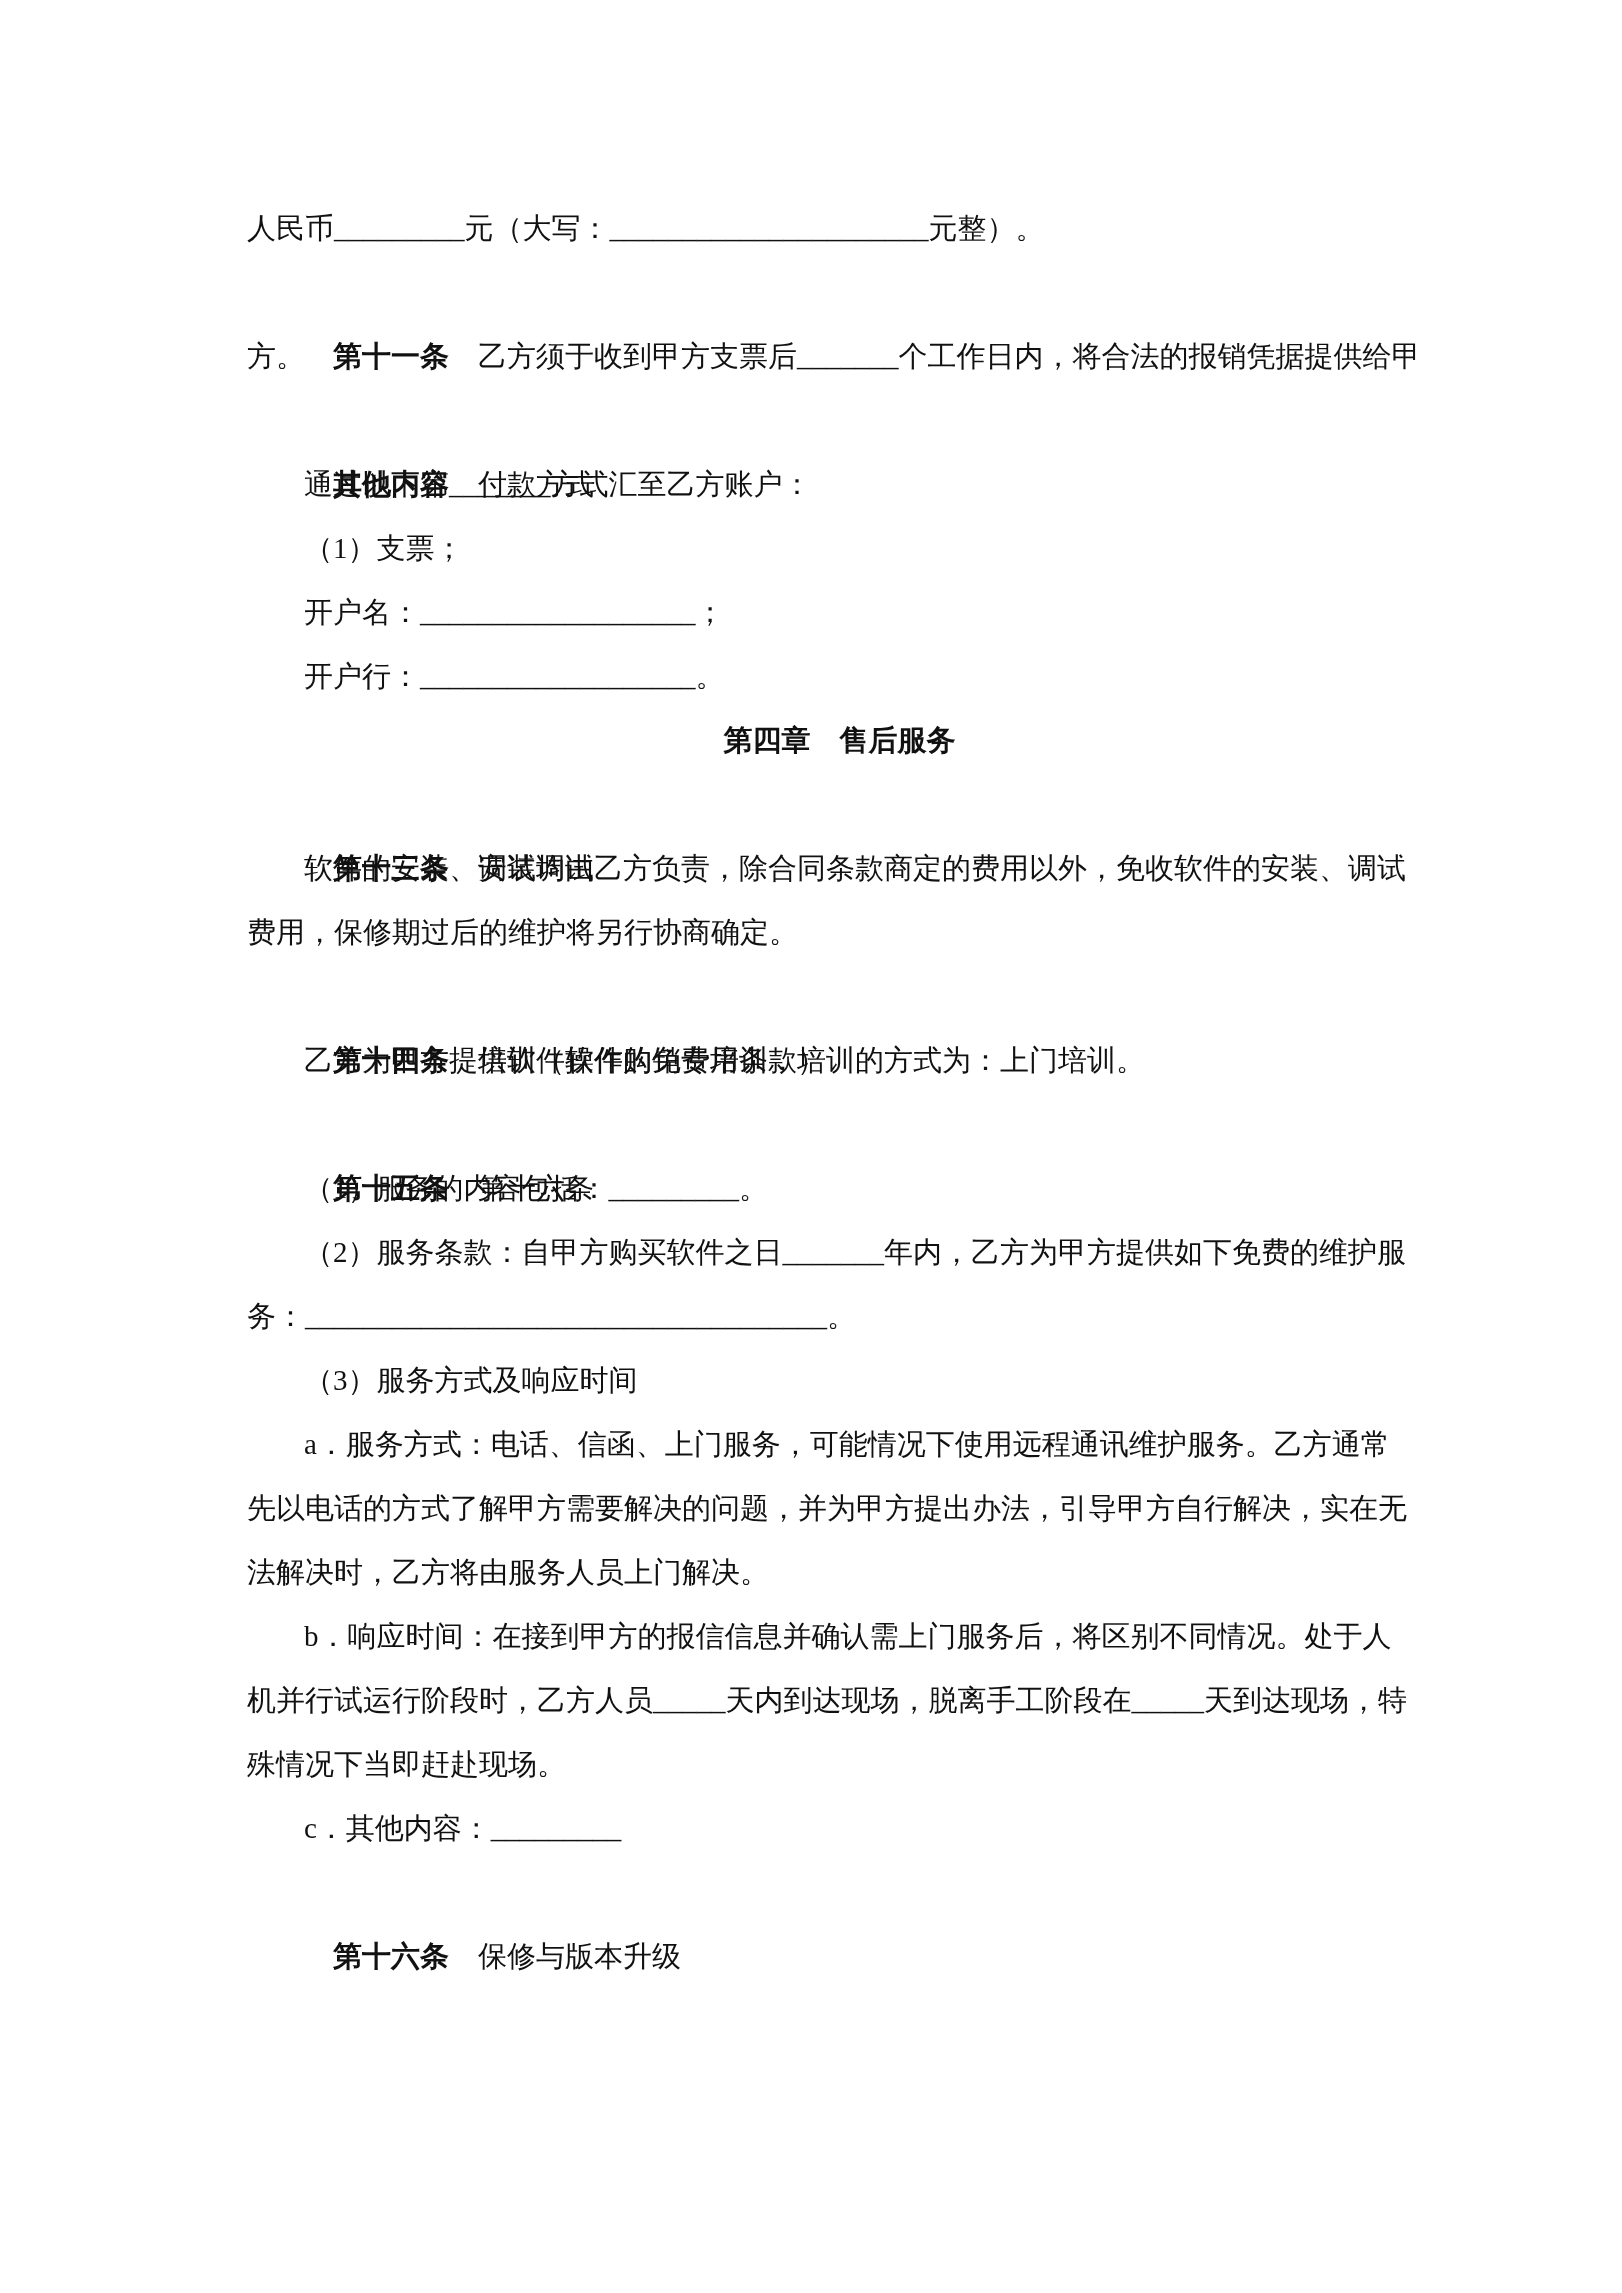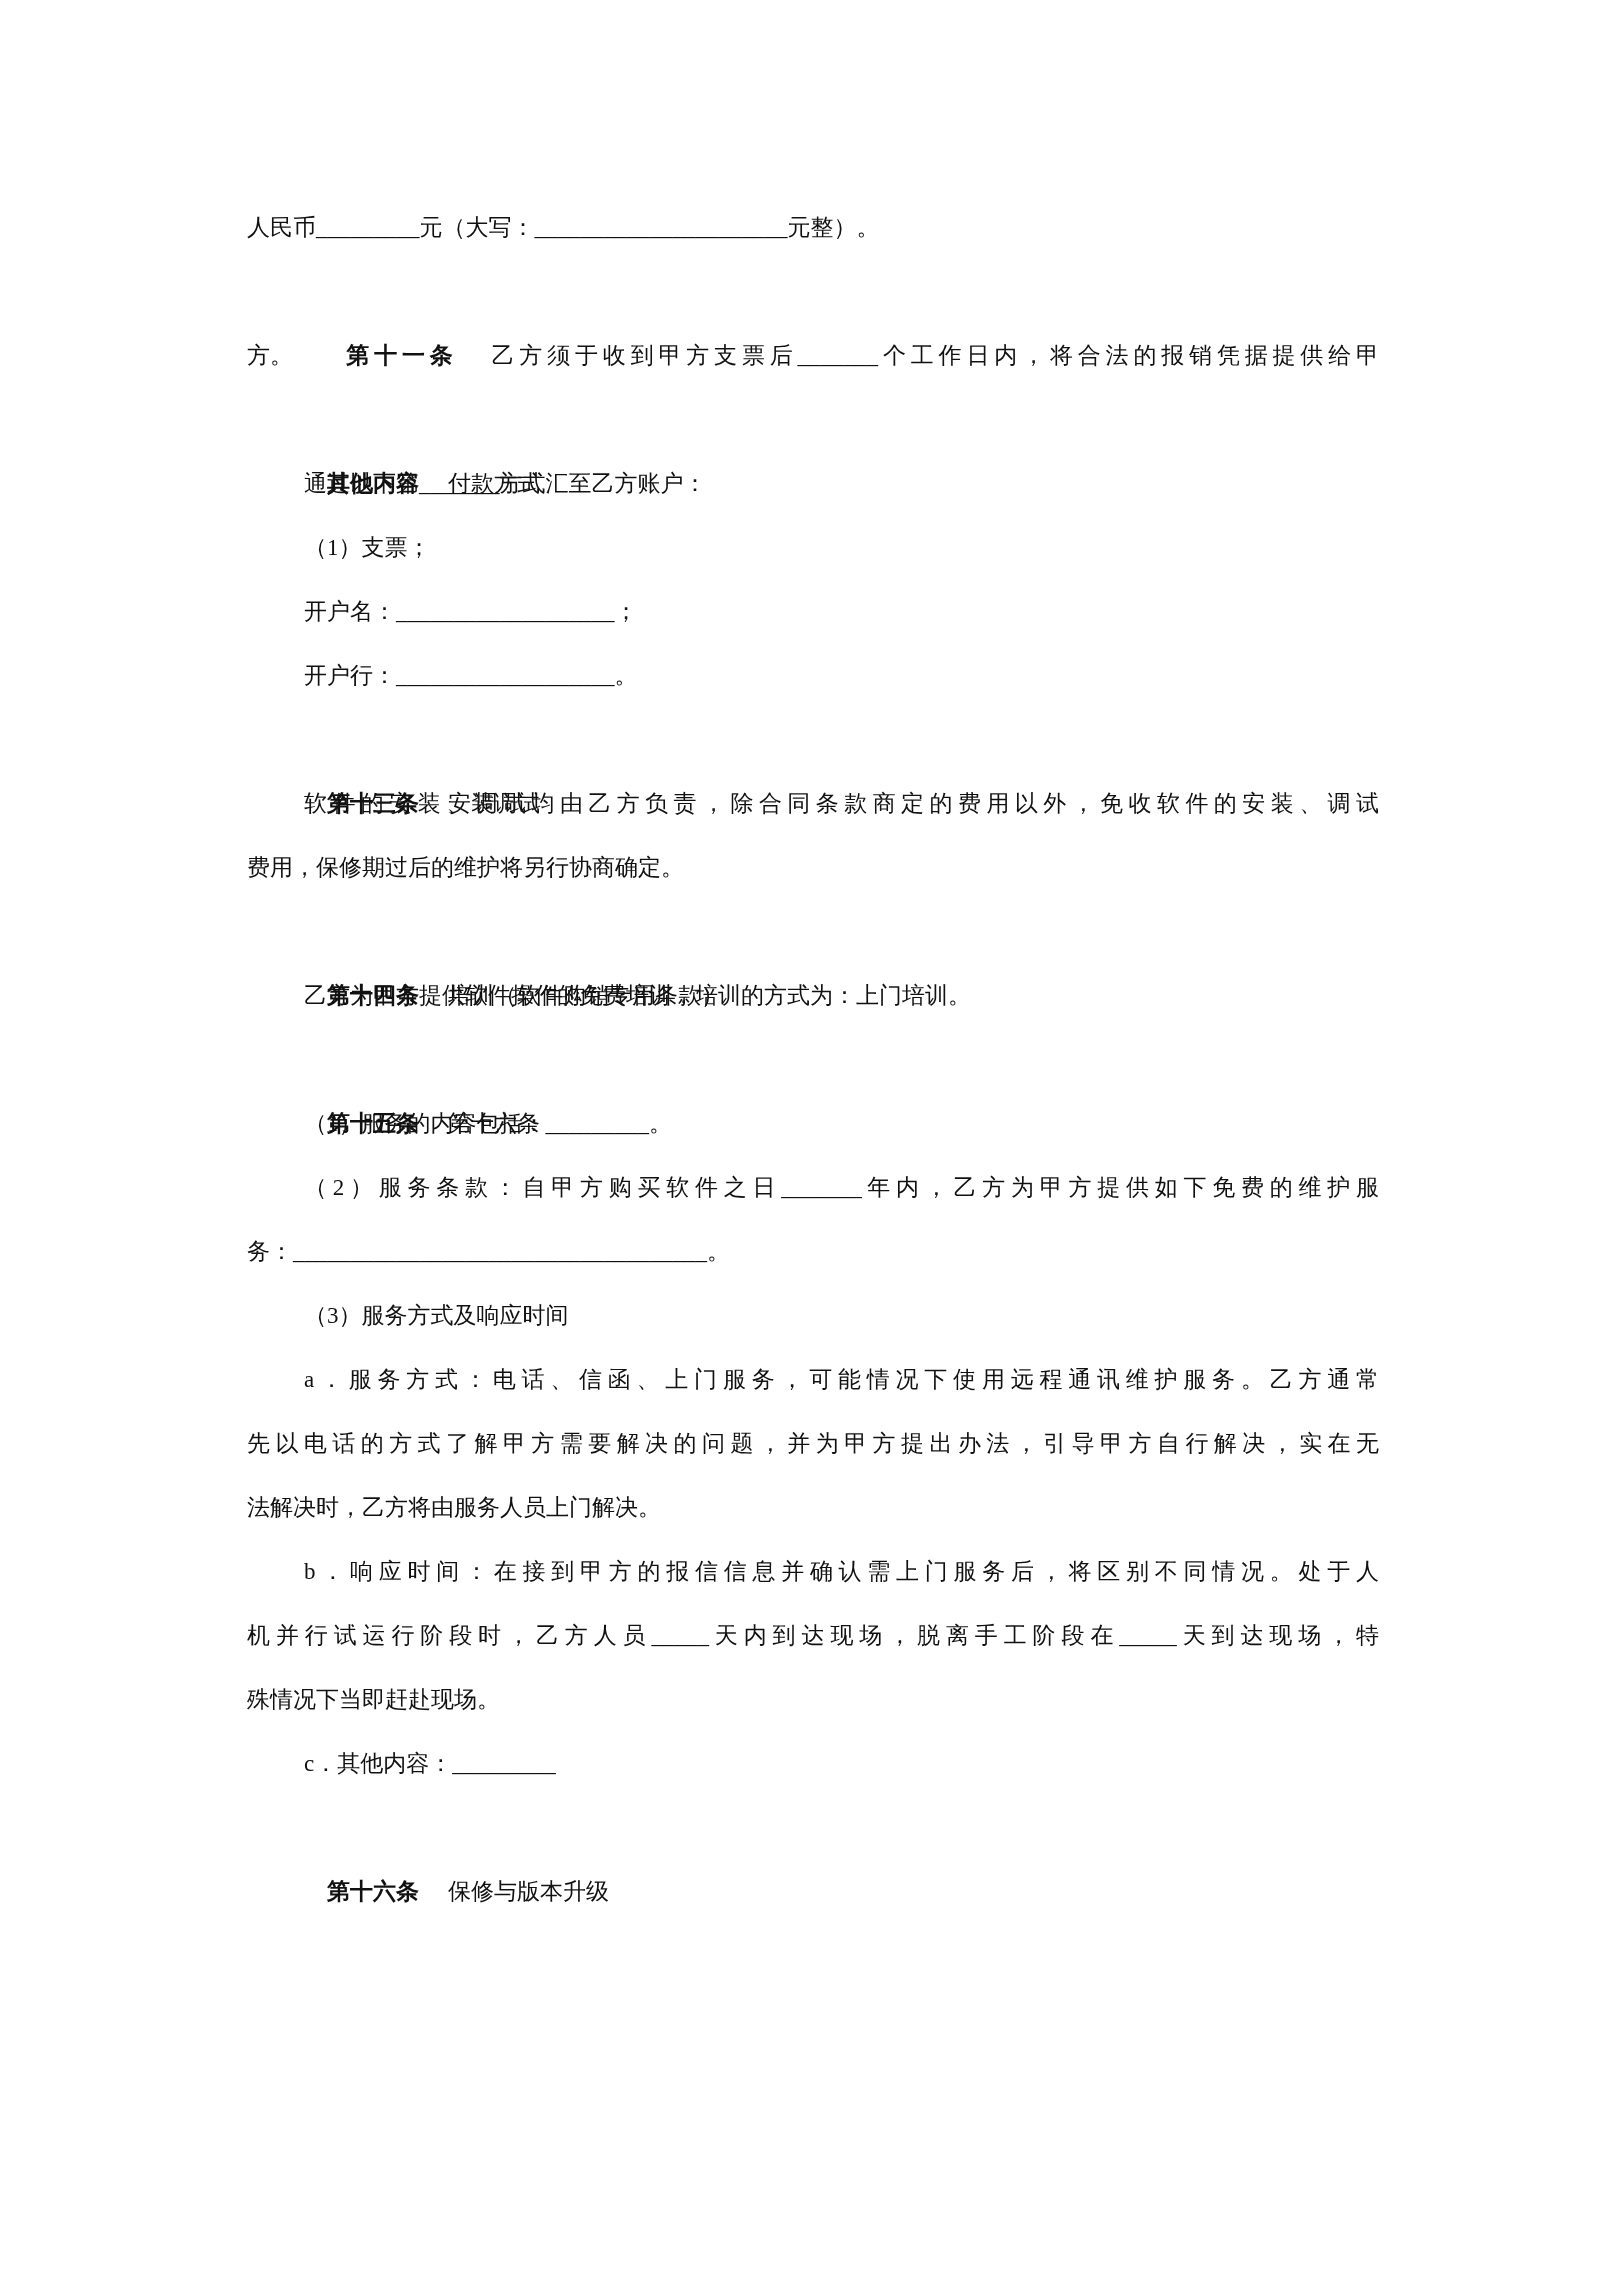--- a/index.html
+++ b/index.html
@@ -1,19 +1,19 @@
 <!DOCTYPE html>
 <html style="font-size:14.5px"><head>
 <meta charset="utf-8">
 <style>
   html, body { margin: 0; padding: 0; background: #ffffff; }
   body { width: 1623px; height: 2294px; position: relative; overflow: hidden;
          font-family: "Liberation Serif", "DejaVu Serif", serif; color: #111111; }
   .page { position: absolute; left: 247px; top: 196px; width: 1132px; }
-  .line { height: 64px; line-height: 64px; font-size: 23px; white-space: pre; letter-spacing: 0; }
+  .line { height: 64px; line-height: 64px; font-size: 29px; white-space: pre; letter-spacing: 0; }
   .indent { padding-left: 57px; }
   .center { text-align: center; padding-left: 53px; }
   .bold { font-weight: bold; }
   .lead { font-weight: bold; margin-top: 20px; }
   .gap { display: inline-block; width: 29px; }
 </style>
 </head>
 <body>
 
 <div class="page">
@@ -25,20 +25,21 @@
   <div class="line">方。</div>
 
   <div class="line indent">
     <span class="lead">其他内容</span><span class="gap"></span><span>付款方式</span>
   </div>
   <div class="line indent">通过以下第_______方式汇至乙方账户：</div>
   <div class="line indent">（1）支票；</div>
   <div class="line indent">开户名：___________________；</div>
   <div class="line indent">开户行：___________________。</div>
 
+  <div class="line center bold">第四章　售后服务</div>
 
   <div class="line indent">
     <span class="lead">第十三条</span><span class="gap"></span><span>安装调试</span>
   </div>
   <div class="line indent" style="text-align:justify;text-align-last:justify;">软件的安装、调试均由乙方负责，除合同条款商定的费用以外，免收软件的安装、调试</div>
   <div class="line">费用，保修期过后的维护将另行协商确定。</div>
 
   <div class="line indent">
     <span class="lead">第十四条</span><span class="gap"></span><span>培训（软件购销专用条款）</span>
   </div>

